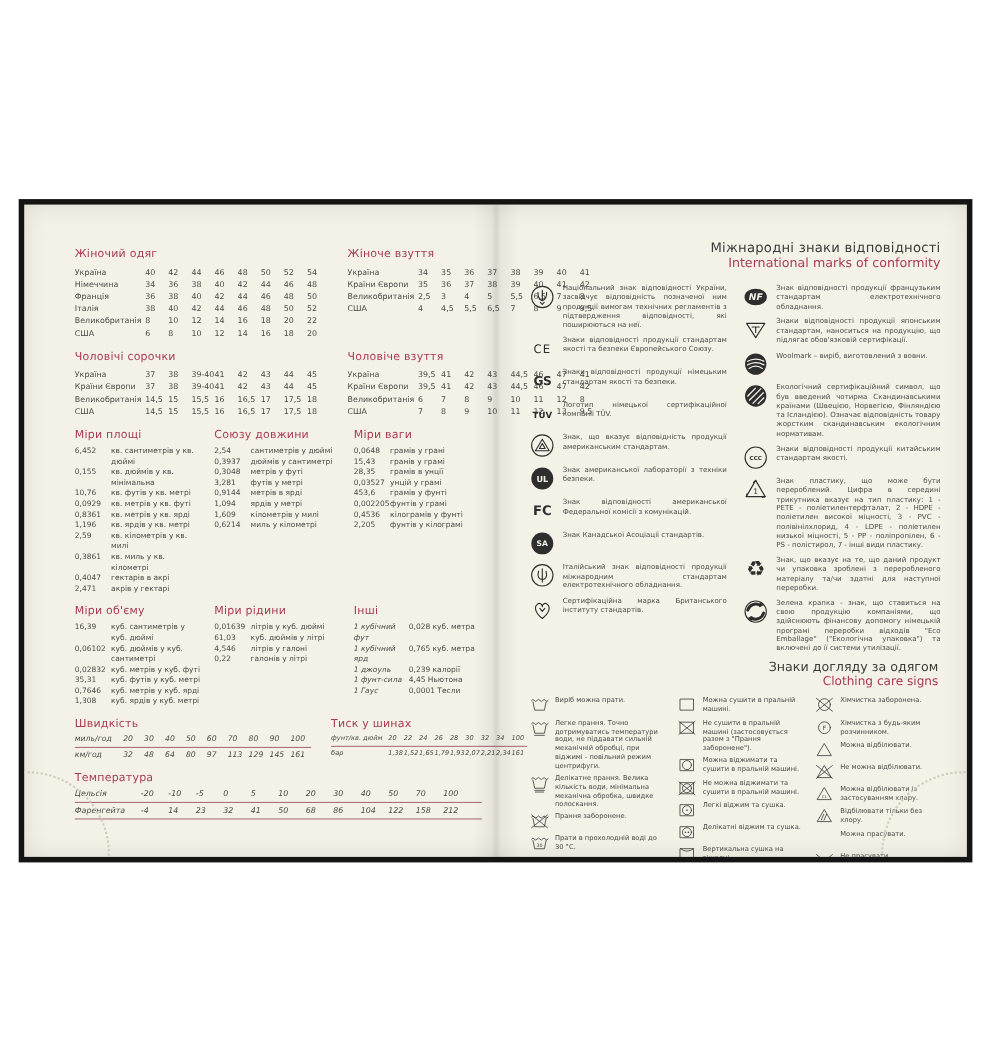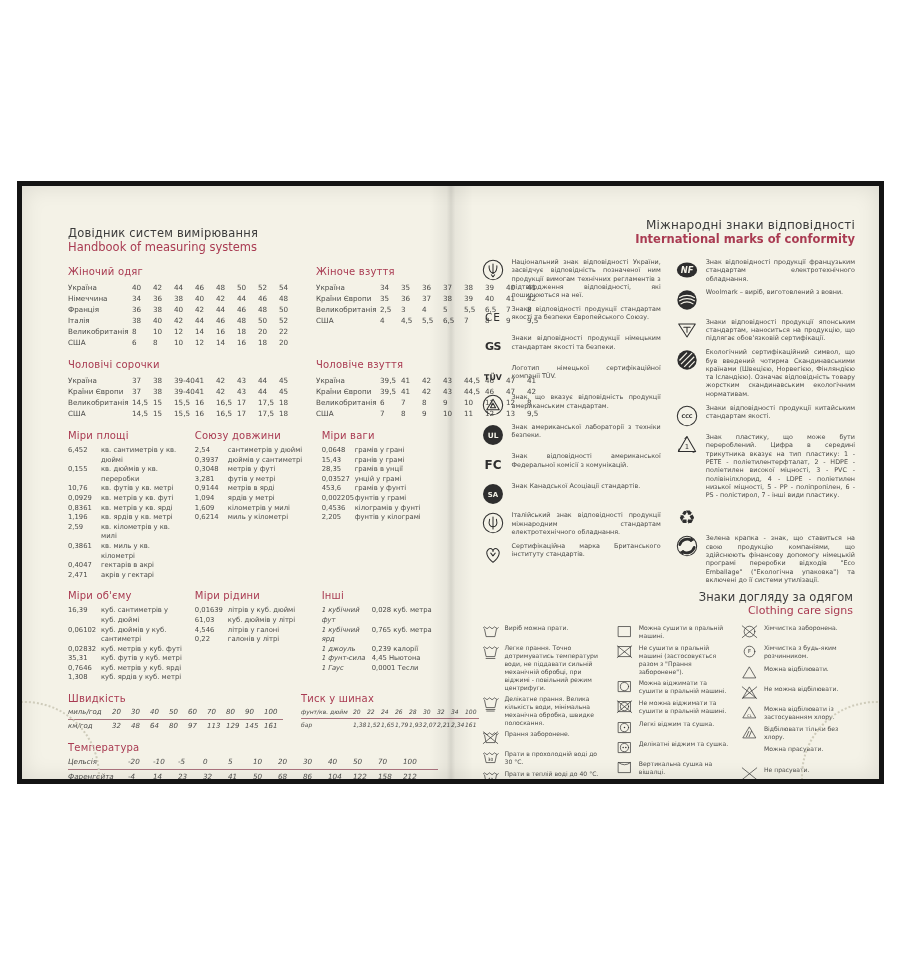--- a/index.html
+++ b/index.html
@@ -44,21 +44,21 @@
   .mini.speed .mlabel{flex:0 0 44px;} .mini.speed .mcell{width:19px;}
   .mini.speed{font-size:7px;color:var(--ink2);}
   .mini.pressure .mlabel{flex:0 0 52px;} .mini.pressure .mcell{width:14px;}
   .mini.pressure{font-size:6px;color:var(--ink2);}
   .mini.temp .mlabel{flex:0 0 60px;} .mini.temp .mcell{width:25px;}
   .mini.temp{font-size:7.2px;color:var(--ink2);width:370px;}
 
   
   .rp-title{text-align:right;margin-bottom:12px;}
   .rp-title .t-uk{font-size:12px;}
-  .rp-title .t-en{font-size:11.5px;font-weight:bold;}
+  .rp-title .t-en{font-size:11.5px;}
   .marks{display:flex;gap:14px;}
   .marks>div{flex:1;display:flex;flex-direction:column;gap:5.5px;}
   .mitem{display:flex;gap:7px;}
   .micon{flex:0 0 24px;height:24px;}
   .micon svg{width:24px;height:24px;display:block;}
   .mtext{font-size:6.4px;line-height:8.3px;color:var(--ink2);text-align:justify;flex:1;}
   .care-title{text-align:right;margin:6px 2px 7px 0;}
   .care-title .uk{font-size:11.5px;color:var(--ink);}
   .care-title .en{font-size:11px;color:var(--accent);}
   .care{display:flex;gap:10px;}
@@ -68,24 +68,20 @@
   .cicon{flex:0 0 19px;height:17px;}
   .cicon svg{width:19px;height:17px;display:block;}
   .ctext{font-size:6.1px;line-height:7.9px;color:var(--ink2);flex:1;}
 </style>
 </head>
 <body>
 
 <div class="canvas">
   <div class="book">
     <div class="page left">
-      <div class="lp-title">
-        <div class="t-uk">Довідник систем вимірювання</div>
-        <div class="t-en">Handbook of measuring systems</div>
-      </div>
       <div class="size-row">
         <div>
             <div class="sec-title">Жіночий одяг</div>
             <div class="srow">
               <span class="slabel">Україна</span>
               <span class="scell">40</span>
               <span class="scell">42</span>
               <span class="scell">44</span>
               <span class="scell">46</span>
               <span class="scell">48</span>
@@ -295,21 +291,21 @@
       </div>
       <div class="conv-row">
           <div class="conv ">
             <div class="sec-title">Міри площі</div>
             <div class="citem">
               <span class="v">6,452</span>
               <span class="t">кв. сантиметрів у кв. дюймі</span>
             </div>
             <div class="citem">
               <span class="v">0,155</span>
-              <span class="t">кв. дюймів у кв. переробки</span>
+              <span class="t">кв. дюймів у кв. мінімальна</span>
             </div>
             <div class="citem">
               <span class="v">10,76</span>
               <span class="t">кв. футів у кв. метрі</span>
             </div>
             <div class="citem">
               <span class="v">0,0929</span>
               <span class="t">кв. метрів у кв. футі</span>
             </div>
             <div class="citem">
@@ -680,42 +676,42 @@
                 <svg viewBox="0 0 26 26" xmlns="http://www.w3.org/2000/svg">
                   <ellipse cx="13" cy="13" rx="11" ry="8.2" fill="#2e2e2e"></ellipse>
                   <text x="13" y="16.4" font-size="9" text-anchor="middle" font-family="DejaVu Sans, sans-serif" font-weight="bold" font-style="italic" fill="#f4f2e7">NF</text>
                 </svg>
               </span>
               <p class="mtext">Знак відповідності продукції французьким стандартам електротехнічного обладнання.</p>
             </div>
             <div class="mitem">
               <span class="micon">
                 <svg viewBox="0 0 26 26" xmlns="http://www.w3.org/2000/svg">
+                  <g fill="none" stroke="#2e2e2e" stroke-width="1.1" stroke-linecap="round" stroke-linejoin="round">
+                    <path d="M4 6.5 H22 L13 20.5 Z"></path>
+                    <path d="M9.5 10 H16.5 M13 10 V15.5"></path>
+                  </g>
+                </svg>
+              </span>
+              <p class="mtext">Знаки відповідності продукції японським стандартам, наноситься на продукцію, що підлягає обов'язковій сертифікації.</p>
+            </div>
+            <div class="mitem">
+              <span class="micon">
+                <svg viewBox="0 0 26 26" xmlns="http://www.w3.org/2000/svg">
                   <circle cx="13" cy="13" r="10.5" fill="#2e2e2e"></circle>
                   <g fill="none" stroke="#f4f2e7" stroke-width="1.2">
                     <path d="M4.5 10.5 Q13 5.5 21.5 10.5 M4.5 14 Q13 9 21.5 14 M6 17.5 Q13 12.5 20 17.5"></path>
                   </g>
                 </svg>
               </span>
               <p class="mtext">Woolmark – виріб, виготовлений з вовни.</p>
             </div>
             <div class="mitem">
               <span class="micon">
                 <svg viewBox="0 0 26 26" xmlns="http://www.w3.org/2000/svg">
-                  <g fill="none" stroke="#2e2e2e" stroke-width="1.1" stroke-linecap="round" stroke-linejoin="round">
-                    <path d="M4 6.5 H22 L13 20.5 Z"></path>
-                    <path d="M9.5 10 H16.5 M13 10 V15.5"></path>
-                  </g>
-                </svg>
-              </span>
-              <p class="mtext">Знаки відповідності продукції японським стандартам, наноситься на продукцію, що підлягає обов'язковій сертифікації.</p>
-            </div>
-            <div class="mitem">
-              <span class="micon">
-                <svg viewBox="0 0 26 26" xmlns="http://www.w3.org/2000/svg">
                   <circle cx="13" cy="13" r="10.5" fill="#2e2e2e"></circle>
                   <g stroke="#f4f2e7" stroke-width="1.3" fill="none">
                     <path d="M4.8 13.5 L13 5 M6.5 17.5 L18.5 5.5 M10 20.5 L20.8 9.5 M15 21 L21.3 14.5"></path>
                   </g>
                 </svg>
               </span>
               <p class="mtext">Екологічний сертифікаційний символ, що був введений чотирма Скандинавськими країнами (Швецією, Норвегією, Фінляндією та Ісландією). Означає відповідність товару жорстким скандинавським екологічним нормативам.</p>
             </div>
             <div class="mitem">
               <span class="micon">
@@ -739,20 +735,21 @@
                 </svg>
               </span>
               <p class="mtext">Знак пластику, що може бути перероблений. Цифра в середині трикутника вказує на тип пластику: 1 - PETE - поліетилентерфталат, 2 - HDPE - поліетилен високої міцності, 3 - PVC - полівінілхлорид, 4 - LDPE - поліетилен низької міцності, 5 - PP - поліпропілен, 6 - PS - полістирол, 7 - інші види пластику.</p>
             </div>
             <div class="mitem">
               <span class="micon">
                 <svg viewBox="0 0 26 26" xmlns="http://www.w3.org/2000/svg">
                   <text x="13" y="20.5" font-size="21" text-anchor="middle" fill="#2e2e2e" font-family="DejaVu Sans, sans-serif">♻</text>
                 </svg>
               </span>
+              <p class="mtext">Знак, що вказує на те, що даний продукт чи упаковка зроблені  з переробленого матеріалу та/чи здатні для наступної переробки.</p>
             </div>
             <div class="mitem">
               <span class="micon">
                 <svg viewBox="0 0 26 26" xmlns="http://www.w3.org/2000/svg">
                   <g fill="none" stroke="#2e2e2e" stroke-width="1.1" stroke-linecap="round" stroke-linejoin="round">
                     <circle cx="13" cy="13" r="10.5"></circle>
                   </g>
                   <g fill="none" stroke="#2e2e2e" stroke-width="3" stroke-linecap="round">
                     <path d="M5.2 11.5 A8.3 8.3 0 0 1 17.5 6.8"></path>
                     <path d="M20.8 14.5 A8.3 8.3 0 0 1 8.5 19.2"></path>

